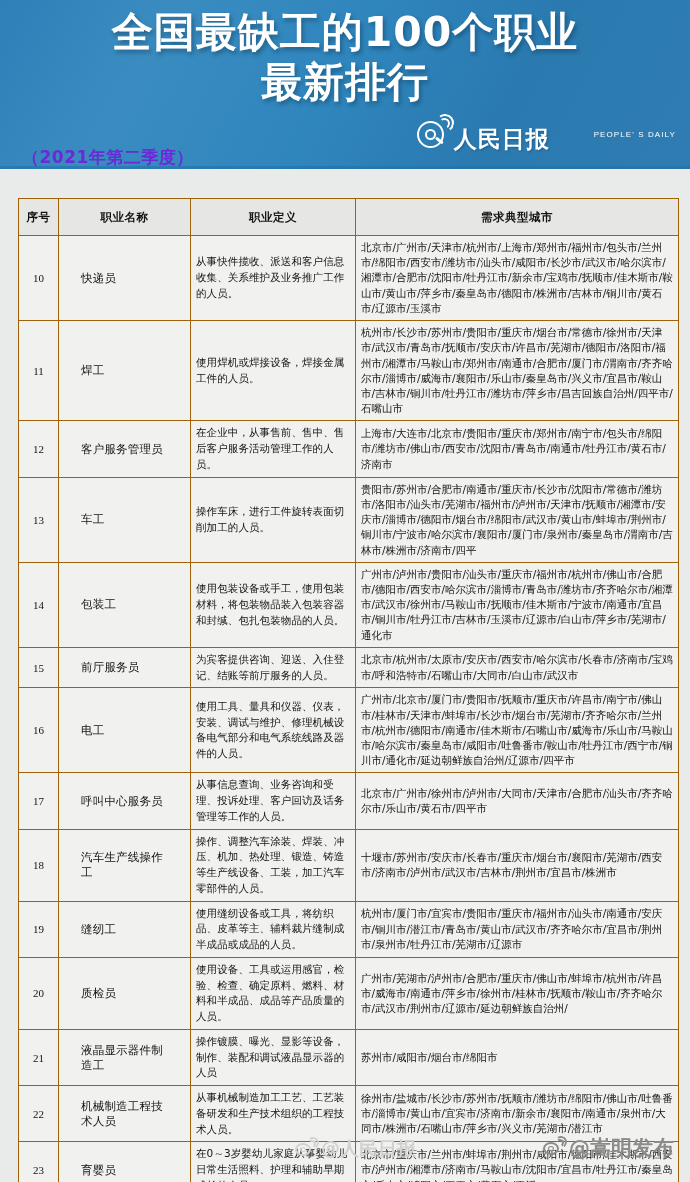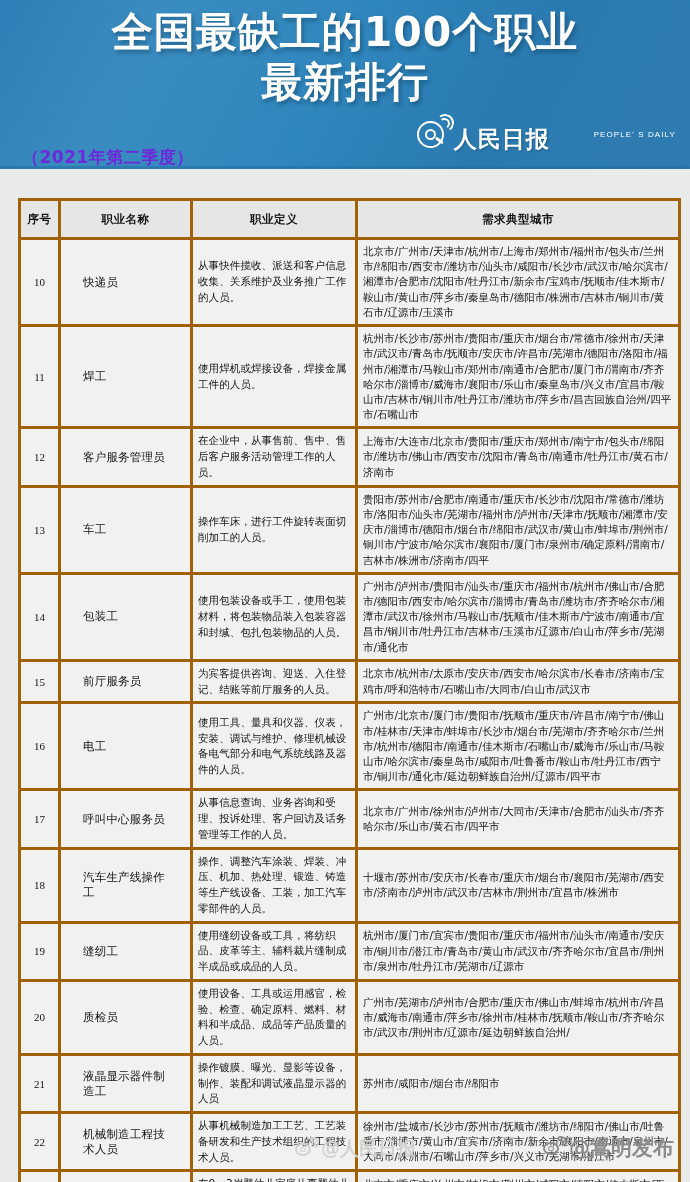--- a/index.html
+++ b/index.html
@@ -88,21 +88,21 @@
   
   .table-wrap{
     position:absolute;left:18px;top:198px;width:660px;
   }
   table.jobs{
     width:660px;border-collapse:collapse;
     background:#f1f1ef;
     table-layout:fixed;
   }
   table.jobs th,table.jobs td{
-    border:3px solid #a16207;
+    border:1px solid #a16207;
     vertical-align:middle;
     color:#141414;
   }
   table.jobs thead th{
     background:#e6e6e4;
     text-align:center;
     font-family:"DejaVu Sans","Liberation Sans",sans-serif;
     font-weight:bold;
     font-size:11.5px;
     height:30px;
@@ -232,21 +232,21 @@
           <tr>
             <td class="no">12</td>
             <td class="name">客户服务管理员</td>
             <td class="def">在企业中，从事售前、售中、售后客户服务活动管理工作的人员。</td>
             <td class="city">上海市/大连市/北京市/贵阳市/重庆市/郑州市/南宁市/包头市/绵阳市/潍坊市/佛山市/西安市/沈阳市/青岛市/南通市/牡丹江市/黄石市/济南市</td>
           </tr>
           <tr>
             <td class="no">13</td>
             <td class="name">车工</td>
             <td class="def">操作车床，进行工件旋转表面切削加工的人员。</td>
-            <td class="city">贵阳市/苏州市/合肥市/南通市/重庆市/长沙市/沈阳市/常德市/潍坊市/洛阳市/汕头市/芜湖市/福州市/泸州市/天津市/抚顺市/湘潭市/安庆市/淄博市/德阳市/烟台市/绵阳市/武汉市/黄山市/蚌埠市/荆州市/铜川市/宁波市/哈尔滨市/襄阳市/厦门市/泉州市/确定原料/渭南市/吉林市/株洲市/济南市/四平</td>
+            <td class="city">贵阳市/苏州市/合肥市/南通市/重庆市/长沙市/沈阳市/常德市/潍坊市/洛阳市/汕头市/芜湖市/福州市/泸州市/天津市/抚顺市/湘潭市/安庆市/淄博市/德阳市/烟台市/绵阳市/武汉市/黄山市/蚌埠市/荆州市/铜川市/宁波市/哈尔滨市/襄阳市/厦门市/泉州市/秦皇岛市/渭南市/吉林市/株洲市/济南市/四平</td>
           </tr>
           <tr>
             <td class="no">14</td>
             <td class="name">包装工</td>
             <td class="def">使用包装设备或手工，使用包装材料，将包装物品装入包装容器和封缄、包扎包装物品的人员。</td>
             <td class="city">广州市/泸州市/贵阳市/汕头市/重庆市/福州市/杭州市/佛山市/合肥市/德阳市/西安市/哈尔滨市/淄博市/青岛市/潍坊市/齐齐哈尔市/湘潭市/武汉市/徐州市/马鞍山市/抚顺市/佳木斯市/宁波市/南通市/宜昌市/铜川市/牡丹江市/吉林市/玉溪市/辽源市/白山市/萍乡市/芜湖市/通化市</td>
           </tr>
           <tr>
             <td class="no">15</td>
             <td class="name">前厅服务员</td>

